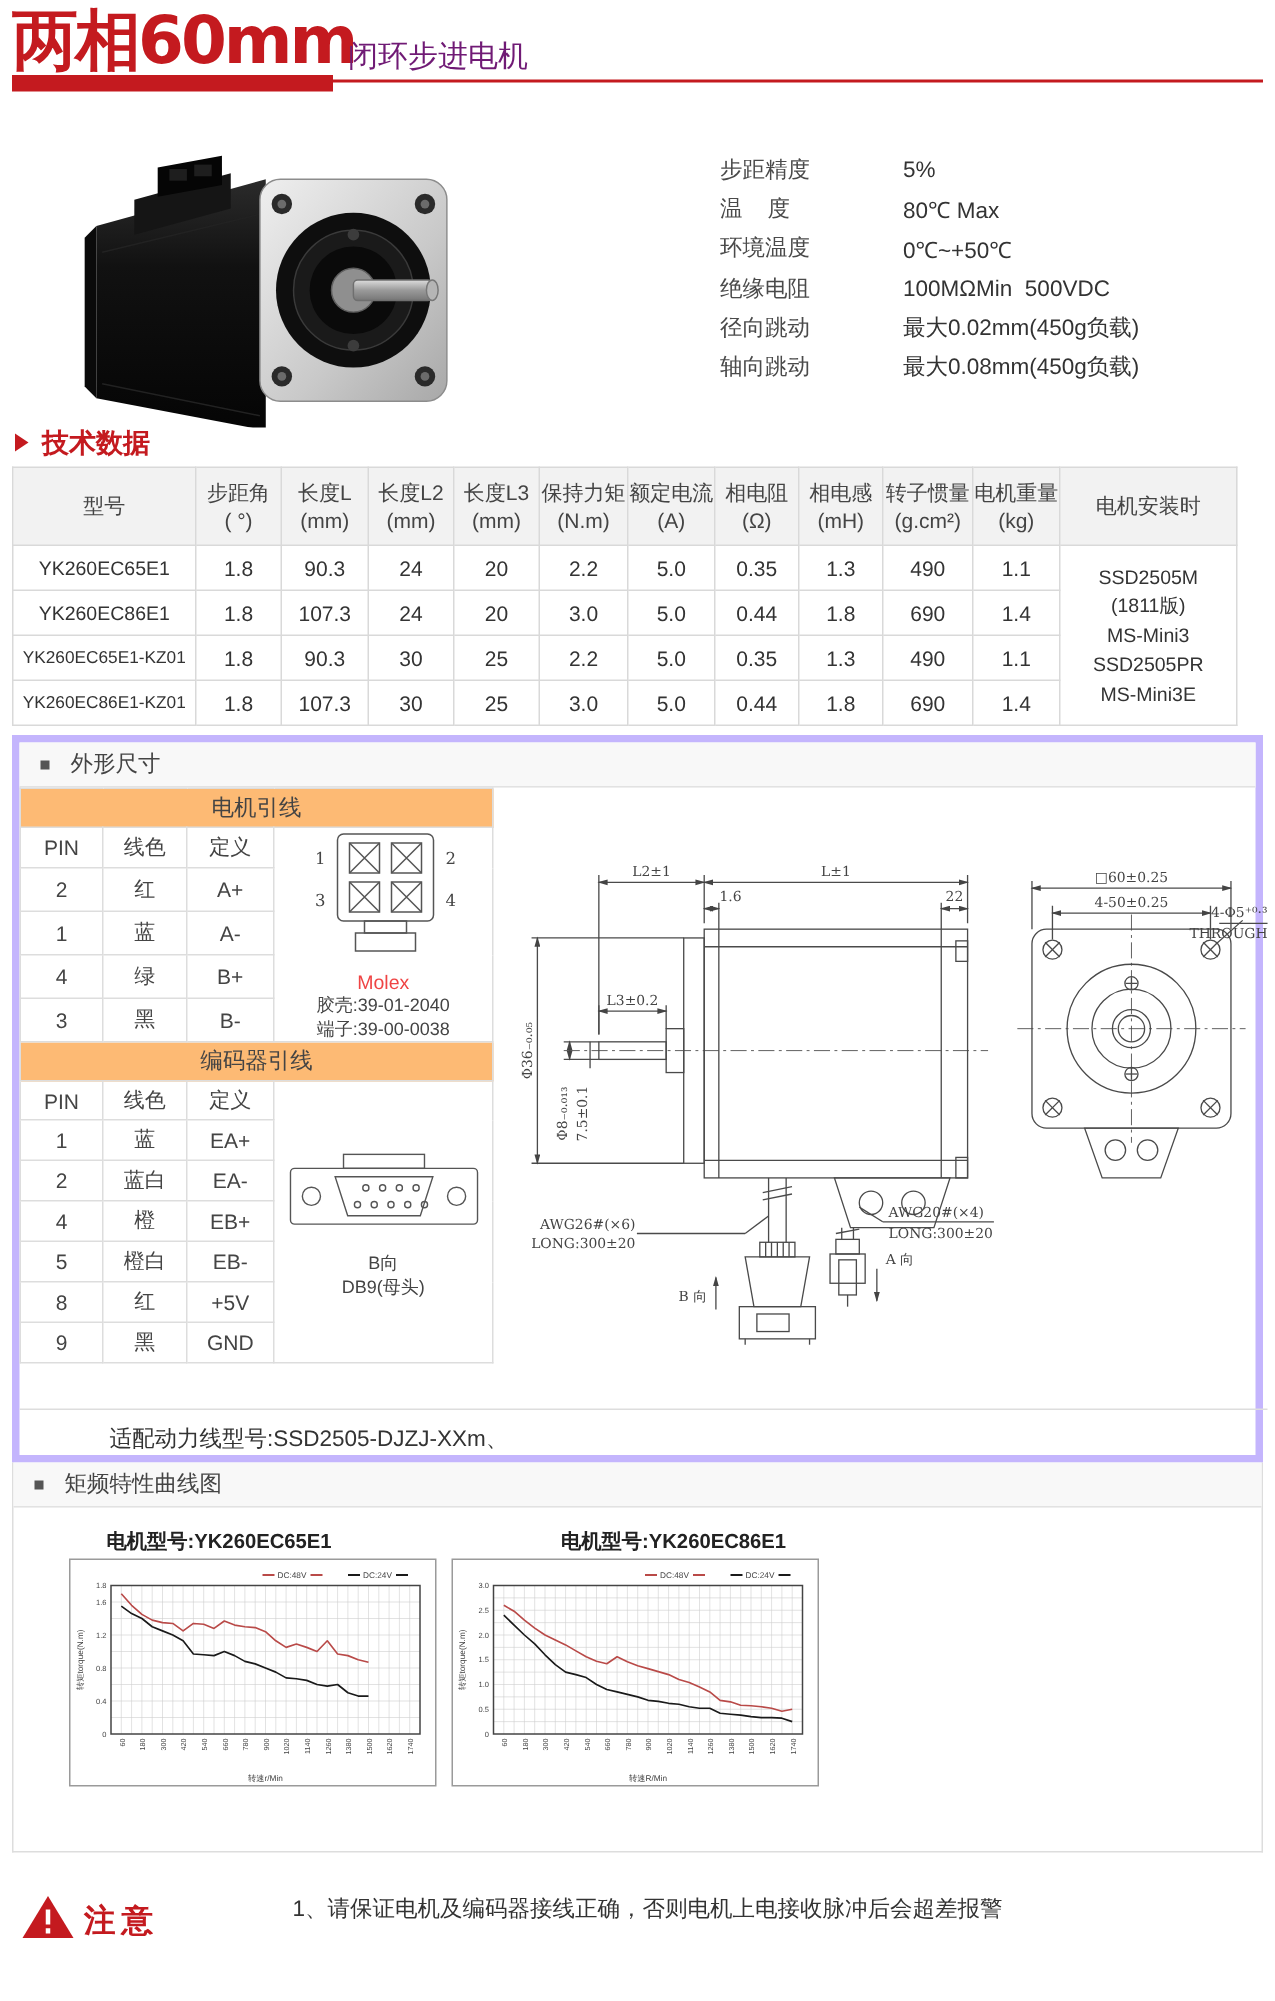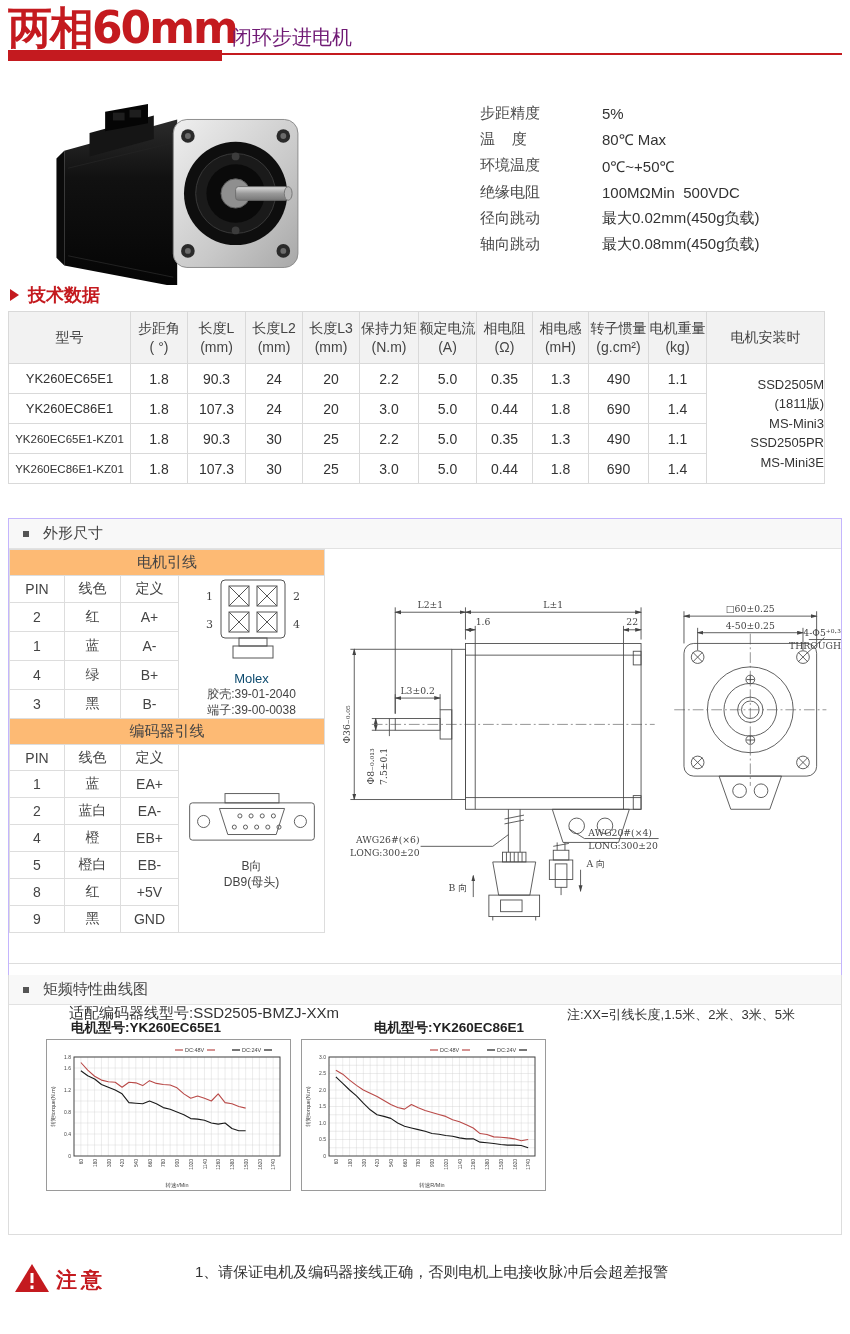--- a/index.html
+++ b/index.html
@@ -31,34 +31,34 @@
     display:flex; align-items:center; font-size:15px; color:#444; }
   .sec-bar .sq { width:6px; height:6px; background:#555; margin:0 14px 0 14px; }
 
   
   .tech-table { position:absolute; top:311px; left:8px; width:763px; border-collapse:collapse; table-layout:fixed; }
   .tech-table th, .tech-table td { border:1px solid #d9d9d9; text-align:center; vertical-align:middle; }
   .tech-table th { background:#f2f2f2; font-weight:normal; font-size:14px; color:#444; height:52px; line-height:1.35; }
   .tech-table td { font-size:14px; color:#333; height:30px; }
   .tech-table .model { font-size:13px; }
   .tech-table .model-small { font-size:11.5px; }
-  .tech-table .driver-cell { font-size:13px; line-height:1.5; color:#333;text-align:right; }
+  .tech-table .driver-cell { font-size:13px; line-height:1.5; color:#333; }
 
   
-  .outline-box { position:absolute; top:490px; left:8px; width:834px; height:485px; border:1px solid #c4b5fd;margin-top:28px; }
+  .outline-box { position:absolute; top:490px; left:8px; width:834px; height:485px; border:5px solid #c4b5fd; }
   .outline-content { position:relative; height:384px; }
   .pin-table { border-collapse:collapse; width:315px; table-layout:fixed; }
   .pin-table td { border:1px solid #ddd; text-align:center; font-size:14px; color:#444; }
   .pin-table .group-head { background:#fdba74; height:26px; font-size:15px; }
   .pin-table .head td { height:26px; }
   .pin-table .mrow td { height:28px; }
   .pin-table .erow td { height:27px; }
   .conn-cell { vertical-align:middle; }
   .conn-label { font-size:12px; color:#444; line-height:1.35; }
-  .conn-name { font-size:13px; color:#0c4a6e; }
+  .conn-name { font-size:13px; color:#ef4444; }
   .drawing { position:absolute; top:0; left:316px; width:517px; height:383px; }
   .cable-note { position:absolute; top:414px; left:0; width:832px; height:52px; border-top:1px solid #ddd; }
   .cable-line1 { position:absolute; top:10px; left:60px; font-size:15px; color:#333; }
   .cable-line2 { position:absolute; top:40px; left:60px; font-size:15px; color:#333; }
   .cable-remark { position:absolute; top:42px; left:558px; font-size:13px; color:#333; }
 
   
   .curves-box { position:absolute; top:975px; left:8px; width:834px; height:260px; border:1px solid #ddd; border-top:none; }
   .chart-title { position:absolute; font-size:13.5px; font-weight:bold; color:#222; }
   .chart-frame { position:absolute; width:245px; height:152px; border:1px solid #9a9a9a; background:#fff; }

